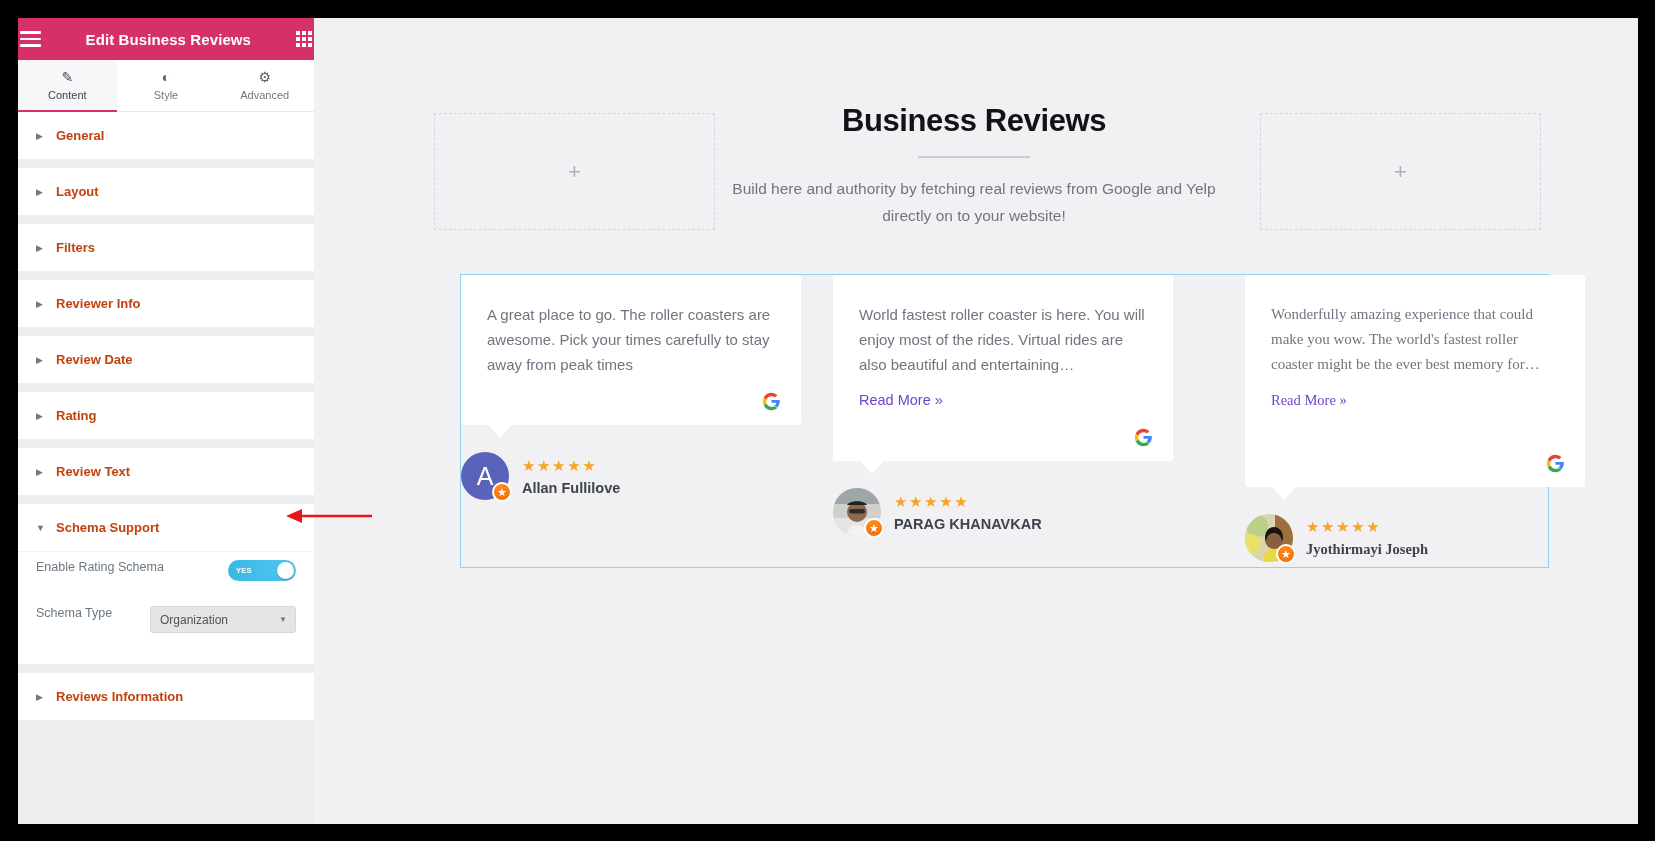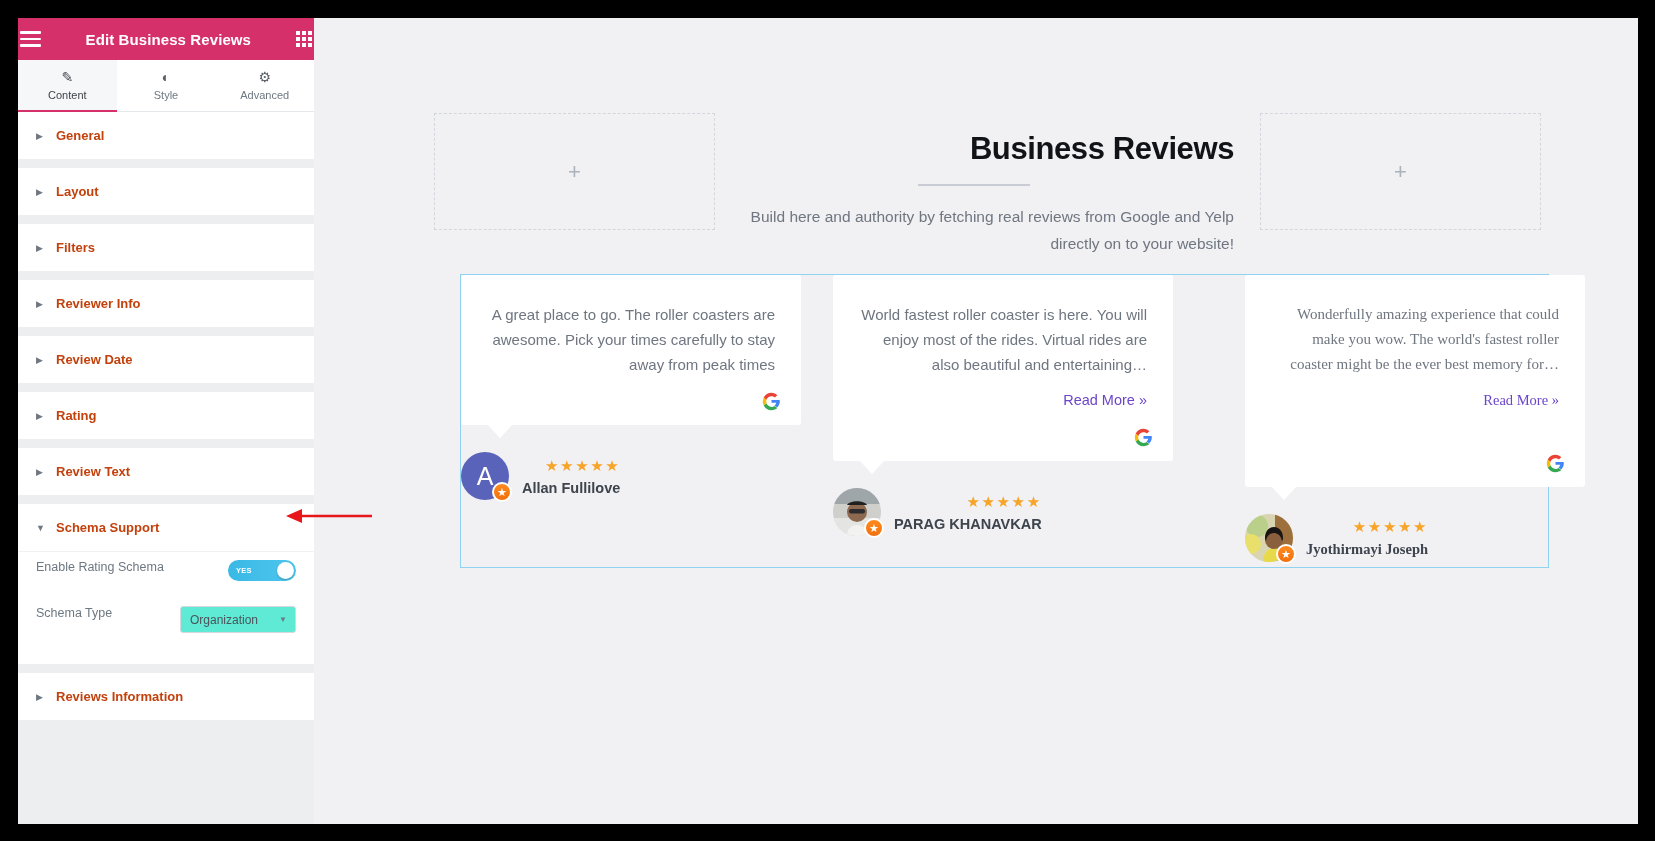--- a/index.html
+++ b/index.html
@@ -84,22 +84,22 @@
   .switch .txt {
     font-size: 7.5px; color: #fff; font-weight: bold;
     position:absolute; left: 8px; letter-spacing:.3px;
   }
   .switch .knob {
     width: 17px; height: 17px; border-radius: 50%; background:#fff;
     position:absolute; right: 2px; box-shadow: 0 1px 2px rgba(0,0,0,.25);
   }
 
   .select {
-    width: 116px; height: 27px; border: 1px solid #d5d8dc;
-    border-radius: 3px; background: #5eead4; display:flex; align-items:center;
+    width: 146px; height: 27px; border: 1px solid #d5d8dc;
+    border-radius: 3px; background: #e5e5e5; display:flex; align-items:center;
     justify-content: space-between; padding: 0 8px 0 9px;
     font-size: 12px; color: #4c545c; cursor: pointer;
   }
   .select .arr { font-size: 8px; color:#6d7882; }
 
   
   #collapse-handle {
     position: absolute; left: 296px; top: 410px;
     width: 14px; height: 46px;
     background: #e0e4e8; border-radius: 0 3px 3px 0;
@@ -114,33 +114,33 @@
   }
   .ph-box {
     position: absolute; top: 95px; width: 281px; height: 117px;
     border: 1px dashed #d3d7dd;
     display:flex; align-items:center; justify-content:center;
     color:#aab2bb; font-size: 22px; font-weight: 300;
   }
   #ph-left { left: 120px; }
   #ph-right { left: 946px; }
 
-  #hero { position:absolute; left: 400px; top: 85px; width: 520px; text-align:right;margin-top:28px; }
+  #hero { position:absolute; left: 400px; top: 85px; width: 520px; text-align:center; }
   #hero h1 {
     font-size: 31px; font-weight: bold; color: #111317; letter-spacing:-.4px;
   }
   #hero .divider {
     width: 112px; height: 2px; background: #c9ccd2; margin: 17px auto 18px auto;
   }
   #hero p { font-size: 15.5px; color:#6f7680; line-height: 1.72; }
 
   #reviews-wrap {
     position: absolute; left: 146px; top: 256px;
     width: 1089px; height: 294px;
-    border: 1px solid #8fd3f0; background: transparent; text-align: right;
+    border: 1px solid #8fd3f0; background: transparent;
   }
   .rcard { position: absolute; top: 0; width: 340px; }
   .bubble {
     background: #fff; border-radius: 3px; padding: 27px 26px 18px 26px;
     position: relative;
   }
   .bubble .rtext { font-size: 15px; color:#6f7680; line-height: 1.68; }
   .bubble .readmore {
     display:inline-block; margin-top: 14px;
     font-size: 14.5px; color:#6b46c9; cursor: pointer;

